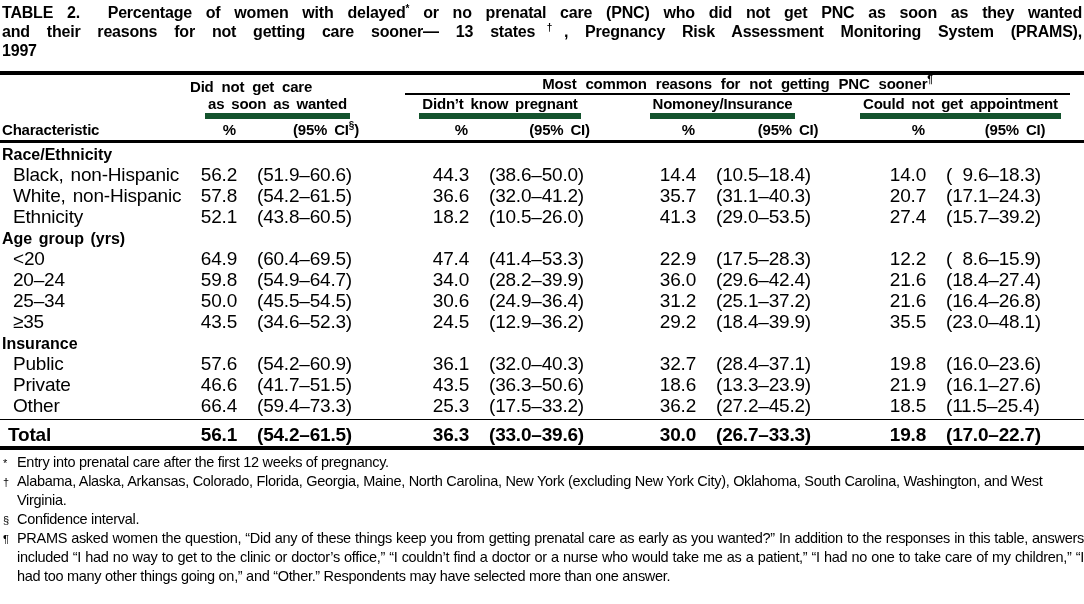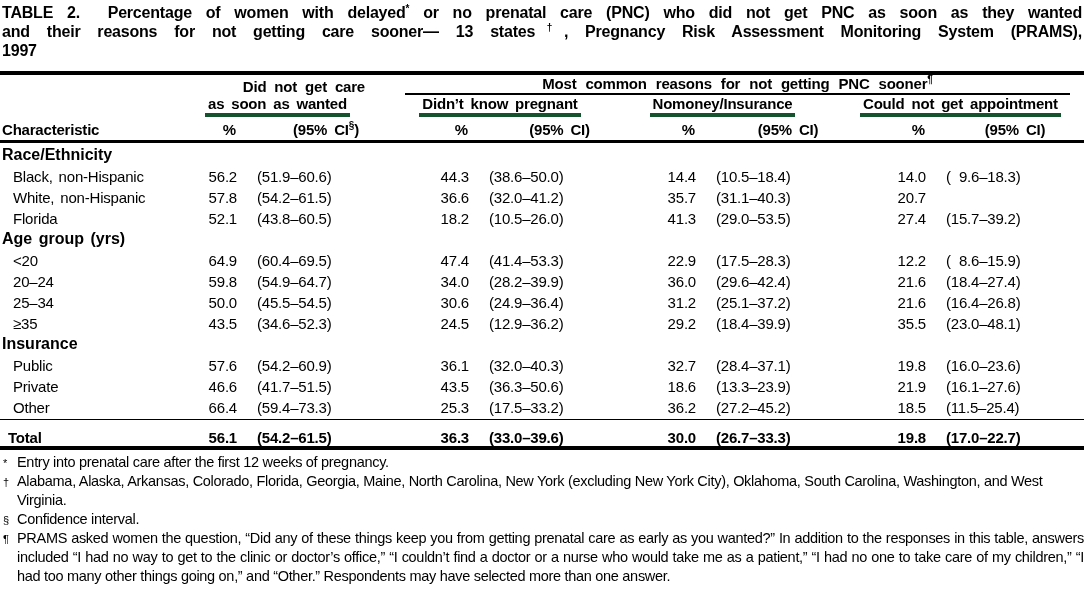--- a/index.html
+++ b/index.html
@@ -23,36 +23,36 @@
   
   .grid {
     display:grid;
     grid-template-columns:190px 50px 155px 77px 158px 69px 161px 69px 155px;
     align-items:end;
   }
 
   
   #thead { font-weight:700; font-size:15px; letter-spacing:-0.2px; }
   .hrow.rowA { height:20px; }
-  .rowA .g1 { grid-column:2/4; text-align:right; word-spacing:4px; padding-right:30px; }
+  .rowA .g1 { grid-column:2/4; text-align:left; word-spacing:4px; padding-right:30px; }
   .rowA .gspan { grid-column:4/10; text-align:center; word-spacing:5px; border-bottom:2px solid #000; margin:0 14px 0 10px; padding-bottom:1px; }
   .hrow.rowB { height:21px; }
   .rowB > div { text-align:center; }
   .g1c { grid-column:2/4; padding-right:30px; }
   .g2c { grid-column:4/6; padding-right:25px; }
   .g3c { grid-column:6/8; padding-right:45px; }
   .g4c { grid-column:8/10; padding-right:24px; }
-  .rowB .u { display:inline-block; border-bottom:4px solid #14532d; padding:0 3px 1px 3px; word-spacing:3px; white-space:nowrap; }
+  .rowB .u { display:inline-block; border-bottom:6px solid #14532d; padding:0 3px 1px 3px; word-spacing:3px; white-space:nowrap; }
   .hrow.rowC { height:22px; padding-bottom:2px; }
   .rowC .char { grid-column:1; padding-left:2px; }
   .rowC .pct { text-align:right; padding-right:4px; }
   .rowC .ci  { text-align:center; word-spacing:3px; }
 
   
-  .row { height:21px; font-size:15px; letter-spacing:-0.2px; }
+  .row { height:21px; font-size:19px; letter-spacing:-0.2px; }
   .sec.gap { }
   .sec-name { grid-column:1/10; font-weight:700; padding-left:2px; word-spacing:2px; }
   .srow { height:21px; }
   .lbl { padding-left:13px; word-spacing:2px; white-space:nowrap; }
   .pct { text-align:right; padding-right:3px; }
   .ci  { padding-left:17px; white-space:nowrap; }
   .row.total { height:22px; padding-top:4px; font-weight:700; }
   .row.total .lbl { padding-left:8px; }
 
   
@@ -116,23 +116,24 @@
       </div>
       <div class="grid row">
         <div class="lbl">White, non-Hispanic</div>
         <div class="pct">57.8</div>
         <div class="ci">(54.2–61.5)</div>
         <div class="pct">36.6</div>
         <div class="ci">(32.0–41.2)</div>
         <div class="pct">35.7</div>
         <div class="ci">(31.1–40.3)</div>
         <div class="pct">20.7</div>
-      </div>
-      <div class="grid row">
-        <div class="lbl">Florida</div>
+        <div class="ci">(17.1–24.3)</div>
+      </div>
+      <div class="grid row">
+        <div class="lbl">Ethnicity</div>
         <div class="pct">52.1</div>
         <div class="ci">(43.8–60.5)</div>
         <div class="pct">18.2</div>
         <div class="ci">(10.5–26.0)</div>
         <div class="pct">41.3</div>
         <div class="ci">(29.0–53.5)</div>
         <div class="pct">27.4</div>
         <div class="ci">(15.7–39.2)</div>
       </div>
     </div>

